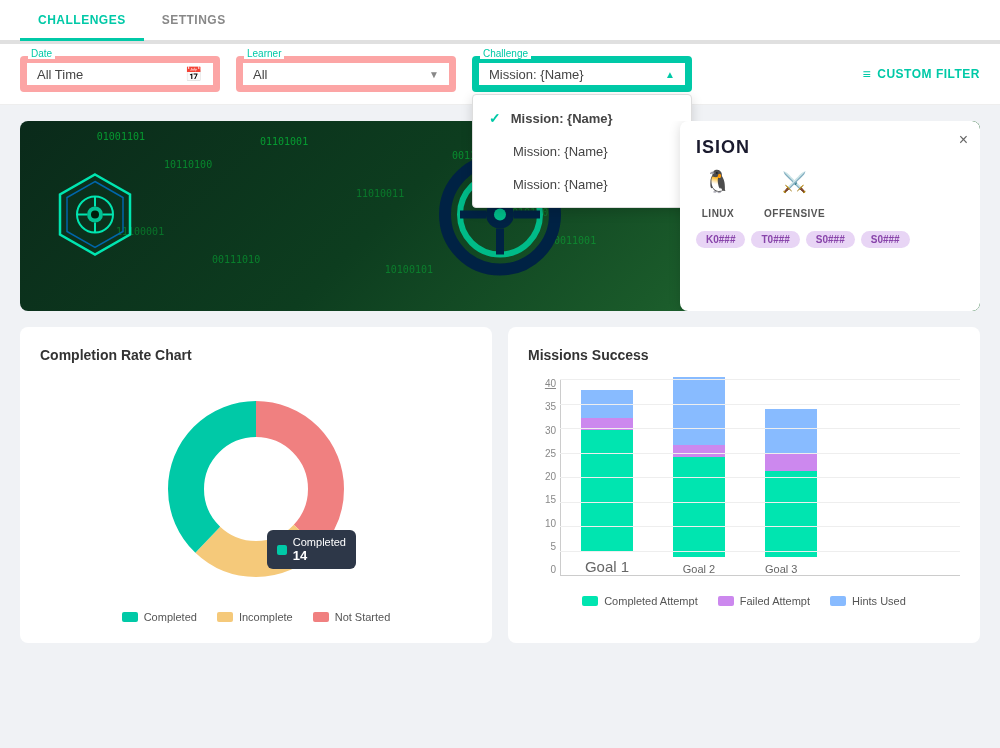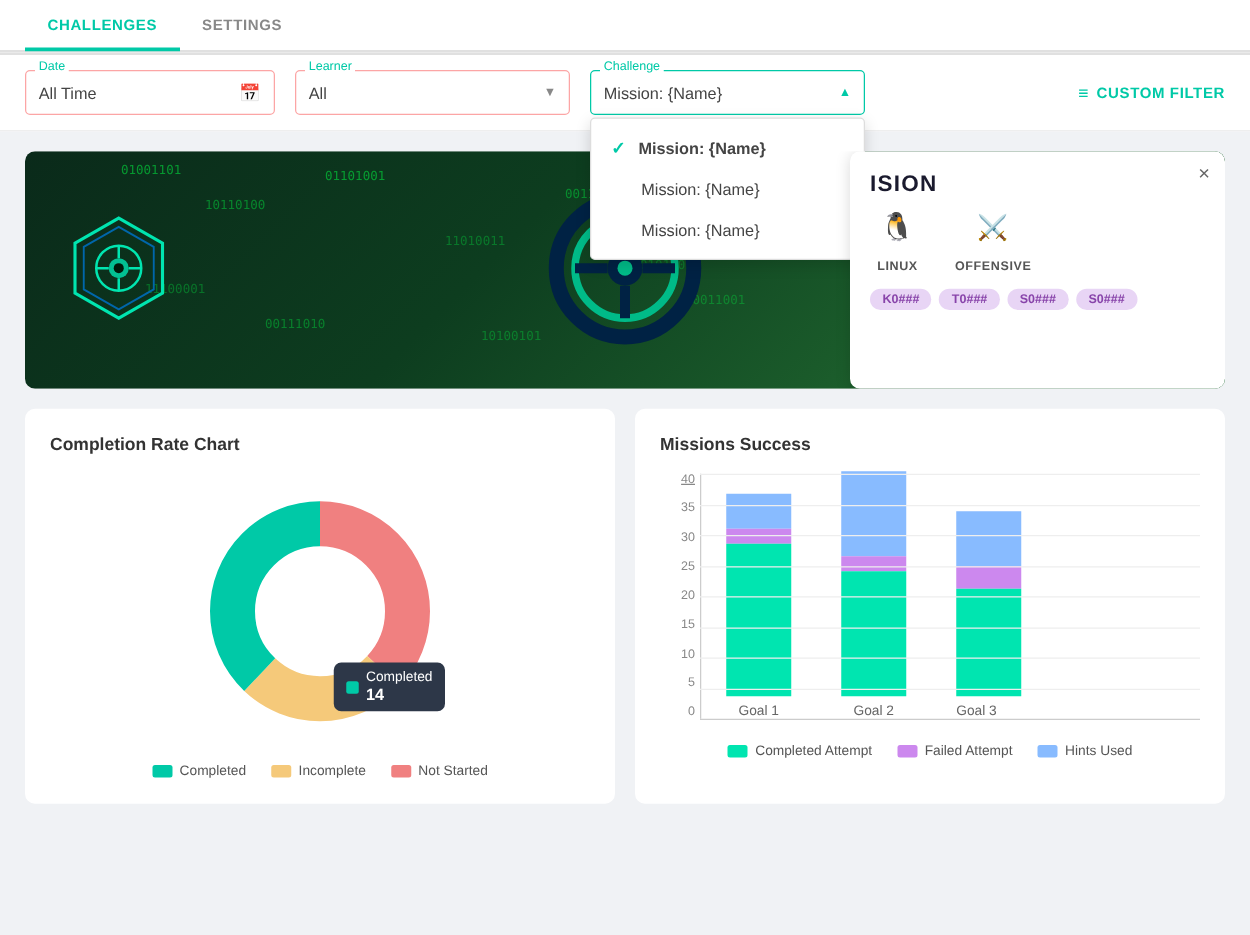--- a/index.html
+++ b/index.html
@@ -7,21 +7,21 @@
 
     
     .top-nav { display: flex; align-items: center; border-bottom: 2px solid #e0e0e0; background: #fff; padding: 0 20px; height: 42px; }
     .nav-tab { padding: 0 18px; height: 100%; display: flex; align-items: center; font-size: 12px; font-weight: 600; letter-spacing: 0.5px; color: #888; cursor: pointer; border-bottom: 3px solid transparent; margin-bottom: -2px; }
     .nav-tab.active { color: #00c9a7; border-bottom: 3px solid #00c9a7; }
 
     
     .filters-row { display: flex; align-items: center; padding: 12px 20px; background: #fff; gap: 16px; position: relative; z-index: 10; }
     .filter-group { display: flex; flex-direction: column; position: relative; justify-content: center; }
     .filter-label { font-size: 10px; color: #00c9a7; position: absolute; top: -8px; left: 8px; background: #fff; padding: 0 3px; z-index: 1; }
-    .filter-input { border: 1px solid #fca5a5; border-radius: 4px; padding: 6px 10px; font-size: 13px; color: #444; display: flex; align-items: center; gap: 8px; min-width: 160px; height: 36px; cursor: pointer; }
+    .filter-input { border: 7px solid #fca5a5; border-radius: 4px; padding: 6px 10px; font-size: 13px; color: #444; display: flex; align-items: center; gap: 8px; min-width: 160px; height: 36px; cursor: pointer; }
     .filter-input.challenge-active { border-color: #00c9a7; }
     .filter-date { width: 200px; }
     .filter-learner { width: 220px; }
     .filter-challenge { width: 220px; }
     .filter-spacer { flex: 1; }
     .custom-filter-btn { display: flex; align-items: center; gap: 6px; color: #00c9a7; font-size: 12px; font-weight: 700; letter-spacing: 0.5px; cursor: pointer; text-transform: uppercase; }
     .custom-filter-icon { font-size: 14px; }
     .chevron-down { margin-left: auto; font-size: 10px; color: #888; }
     .chevron-up { margin-left: auto; font-size: 10px; color: #00c9a7; }
     .calendar-icon { margin-left: auto; font-size: 14px; color: #888; }
@@ -271,21 +271,21 @@
           </div>
 
           <div style="display:flex;align-items:flex-end;height:196px;gap:40px;padding:0 20px;border-left:1px solid #ccc;">
 
             <div style="display:flex;flex-direction:column;align-items:center;">
               <div style="width:52px;display:flex;flex-direction:column;justify-content:flex-end;">
                 <div style="background:#88bbff;height:28px;width:100%;"></div>
                 <div style="background:#cc88ee;height:12px;width:100%;"></div>
                 <div style="background:#00e5b0;height:122px;width:100%;"></div>
               </div>
-              <span style="font-size:11px;color:#666;margin-top:6px;">Goal 1</span>
+              <span style="font-size:15px;color:#666;margin-top:6px;">Goal 1</span>
             </div>
 
             <div style="display:flex;flex-direction:column;align-items:center;">
               <div style="width:52px;display:flex;flex-direction:column;justify-content:flex-end;">
                 <div style="background:#88bbff;height:68px;width:100%;"></div>
                 <div style="background:#cc88ee;height:12px;width:100%;"></div>
                 <div style="background:#00e5b0;height:100px;width:100%;"></div>
               </div>
               <span style="font-size:11px;color:#666;margin-top:6px;">Goal 2</span>
             </div>

